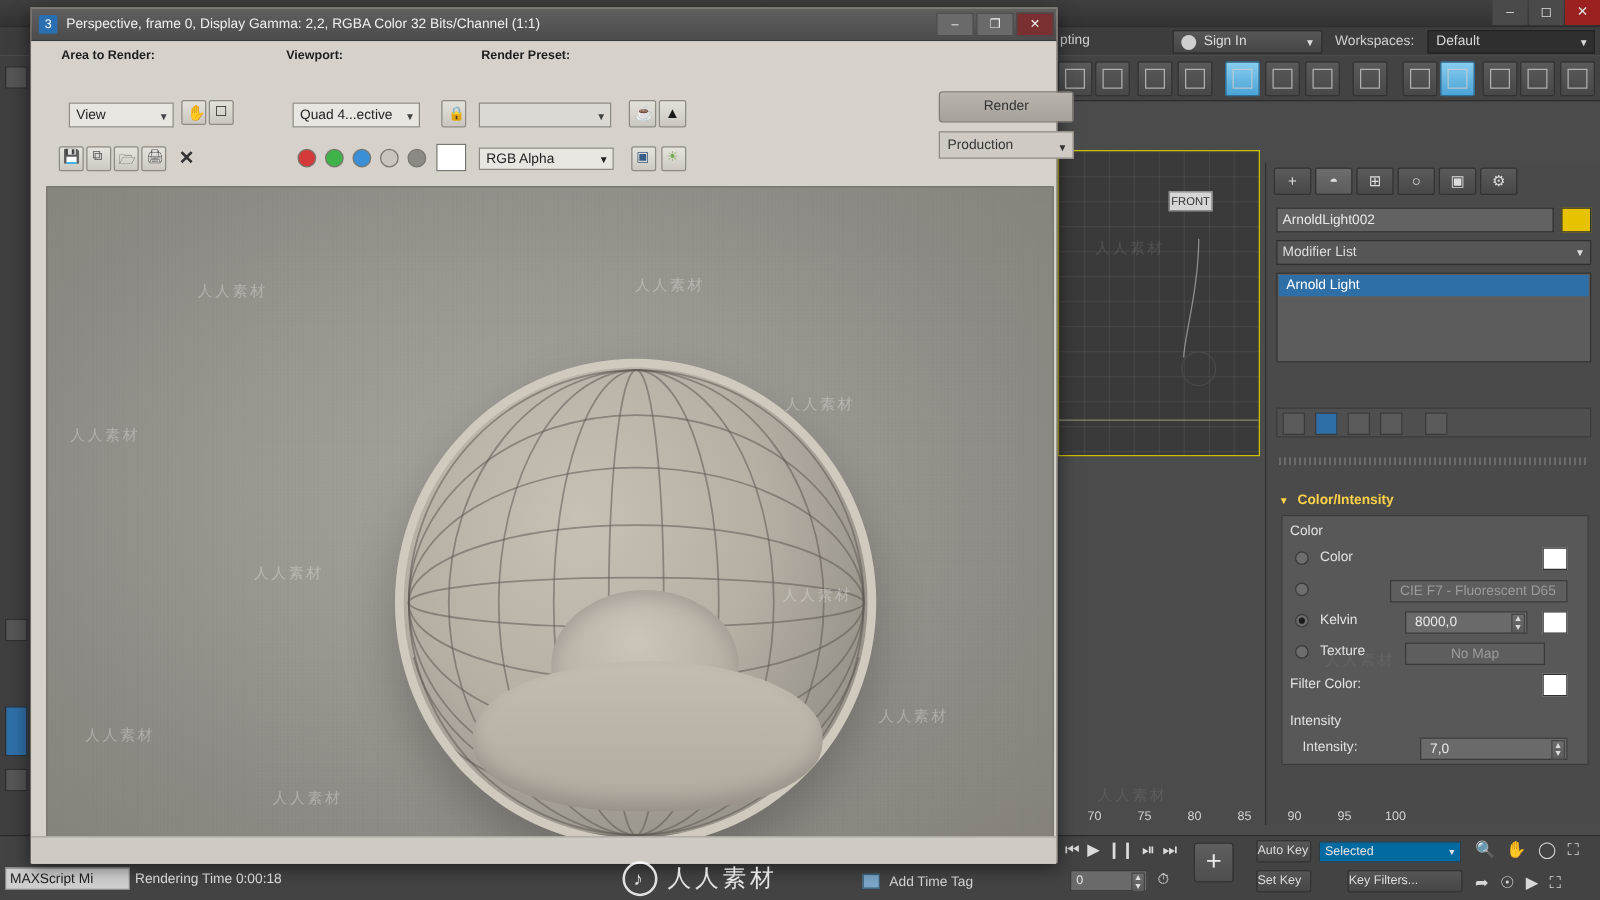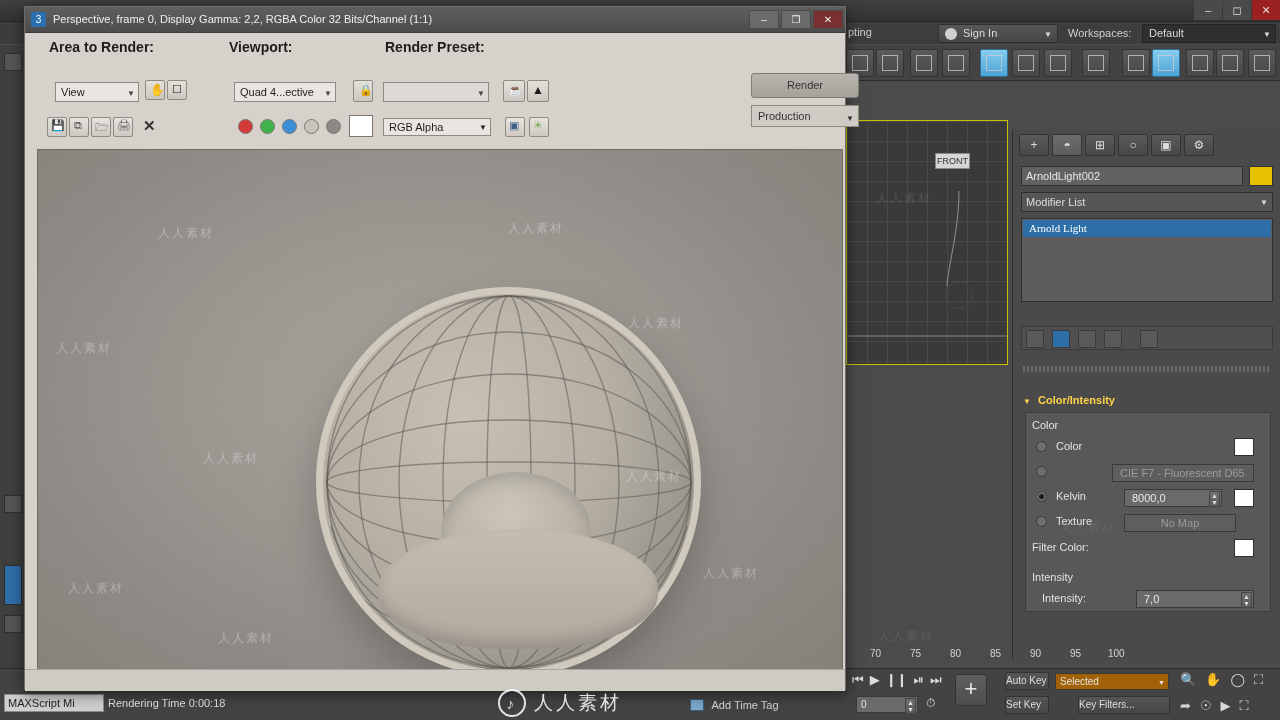--- a/index.html
+++ b/index.html
@@ -138,22 +138,22 @@
     position: absolute; right: 0; top: 0; width: 24px; height: 20px;
     background: #e7c200; border: 1px solid #2f2f2f;
   }
   .modlist {
     position: absolute; left: 8px; top: 62px; width: 252px; height: 20px;
     background: #565656; border: 1px solid #2f2f2f; color: #ddd;
     font-size: 11px; line-height: 18px; padding-left: 4px;
   }
   .modlist .cv { position: absolute; right: 4px; top: 1px; font-size: 8px; }
   .modstack {
-    position: absolute; left: 8px; top: 88px; width: 252px; height: 84px;
-    background: #5c5c5c; border: 1px solid #2f2f2f; font-family: Liberation Serif, serif;
+    position: absolute; left: 8px; top: 88px; width: 252px; height: 72px;
+    background: #5c5c5c; border: 1px solid #2f2f2f;
   }
   .modstack .sel {
     position: absolute; left: 1px; top: 1px; right: 1px; height: 17px;
     background: #2f6fa8; color: #fff; font-size: 11px; line-height: 17px;
     padding-left: 6px;
   }
   .modbar {
     position: absolute; left: 8px; top: 196px; width: 252px; height: 24px;
     background: #4f4f4f; border: 1px solid #3a3a3a;
   }
@@ -228,21 +228,21 @@
     border: 1px solid #333; color: #ddd; font-size: 10px;
     text-align: left; border-radius: 2px;
   }
   .frame-field {
     position: absolute; left: 856px; top: 696px; width: 62px; height: 17px;
     background: #6a6a6a; border: 1px solid #3a3a3a; color: #e4e4e4;
     font-size: 10px; line-height: 15px; padding-left: 4px;
   }
   .sel-drop {
     position: absolute; left: 1055px; top: 673px; width: 114px; height: 17px;
-    background: #a16207; border: 1px solid #3a3a3a; color: #e4e4e4;
+    background: #0369a1; border: 1px solid #3a3a3a; color: #e4e4e4;
     font-size: 10px; line-height: 15px; padding-left: 4px;
   }
   .sel-drop .cv { position: absolute; right: 3px; top: 1px; font-size: 7px; }
   .bigplus {
     position: absolute; left: 955px; top: 674px; width: 32px; height: 32px;
     background: linear-gradient(#5f5f5f,#4d4d4d); border: 1px solid #333;
     border-radius: 3px; color: #e8e8e8; font-size: 22px;
     text-align: center; line-height: 28px;
   }
 
@@ -265,21 +265,21 @@
   .rfw-title .t { position: absolute; left: 28px; top: 6px; }
   .rfw-title .btns { position: absolute; right: 2px; top: 3px; display: flex; gap: 2px; }
   .rfw-title .wb {
     width: 30px; height: 19px; background: #6a6a6a; border: 1px solid #4a4a4a;
     color: #eee; font-size: 10px; text-align: center; line-height: 17px;
   }
   .rfw-title .wb.close { background: #7a3030; }
 
   .rfw-body { position: absolute; left: 0; top: 26px; width: 100%; height: 658px; background: #d6d2cb; }
 
-  .grp-lbl { position: absolute; color: #1d1d1d; font-size: 14px; font-weight: bold; }
+  .grp-lbl { position: absolute; color: #1d1d1d; font-size: 10px; font-weight: bold; }
   .drop {
     position: absolute; background: #e9e6e1; border: 1px solid #8e8a84;
     color: #222; font-size: 11px; line-height: 18px; padding-left: 5px;
   }
   .drop .cv { position: absolute; right: 3px; top: 2px; font-size: 8px; color:#444; }
   .drop.dis { background: #dcd9d4; color: #9a9a9a; }
   .sqbtn {
     position: absolute; background: linear-gradient(#e4e1db,#cbc7c0);
     border: 1px solid #8e8a84; border-radius: 2px;
   }

